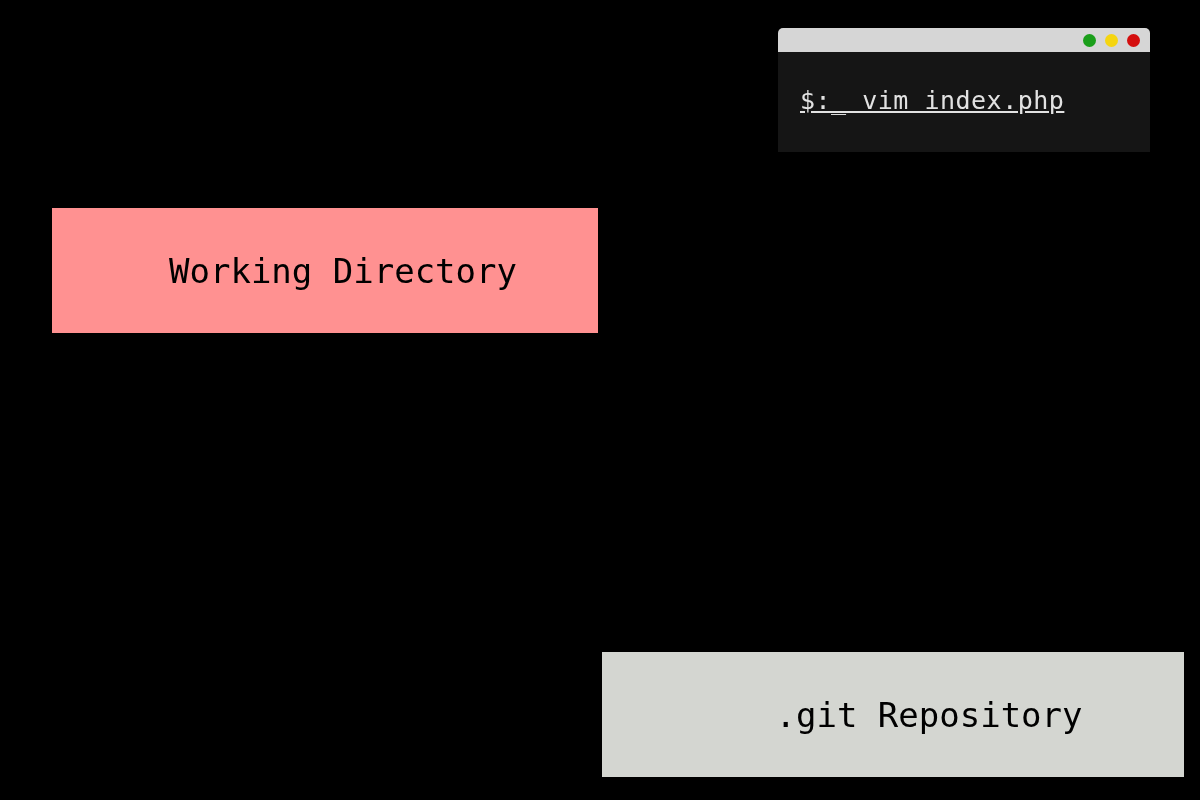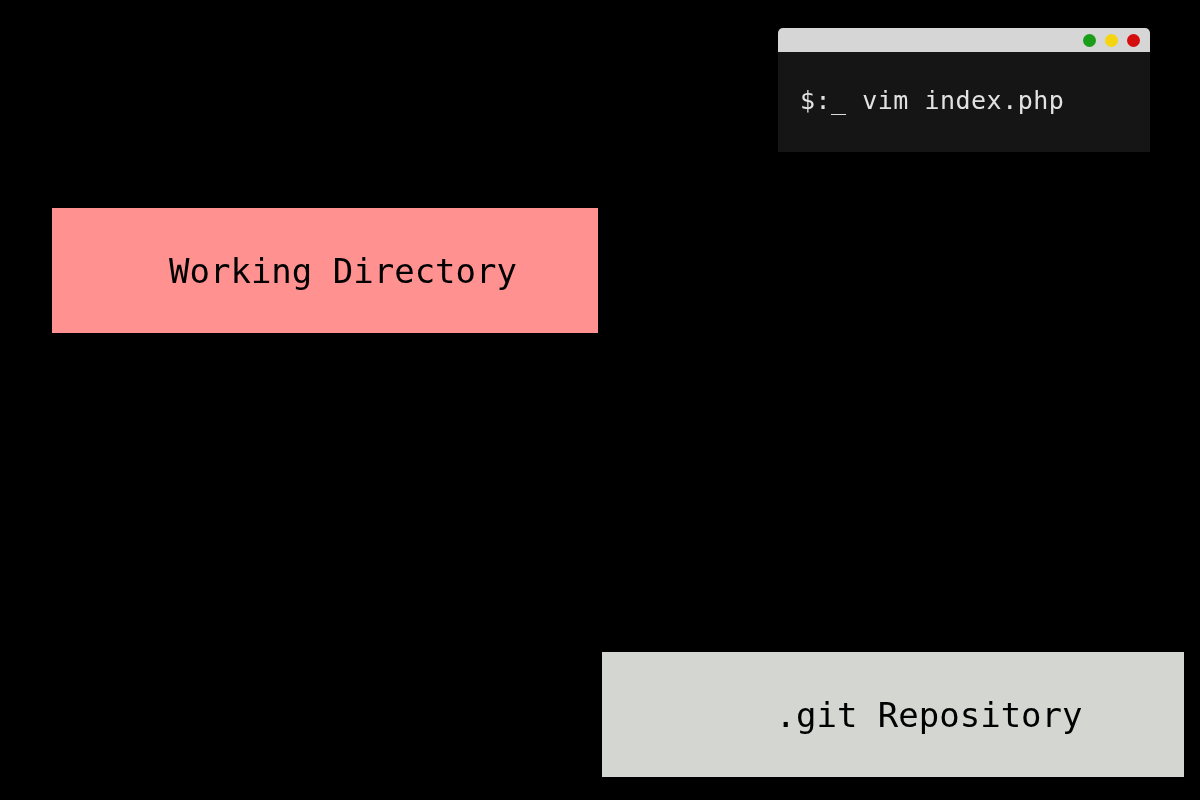--- a/index.html
+++ b/index.html
@@ -73,20 +73,21 @@
   }
   .terminal-line {
     position: absolute;
     left: 22px;
     top: 34px;
     color: #e2e2e2;
     font-size: 25px;
     line-height: 30px;
     letter-spacing: 0.5px;
     white-space: pre;
+    text-decoration: underline;
   }
 
   
   .node-box {
     position: absolute;
     display: flex;
     align-items: center;
     justify-content: center;
     color: #000000;
     font-size: 34px;

